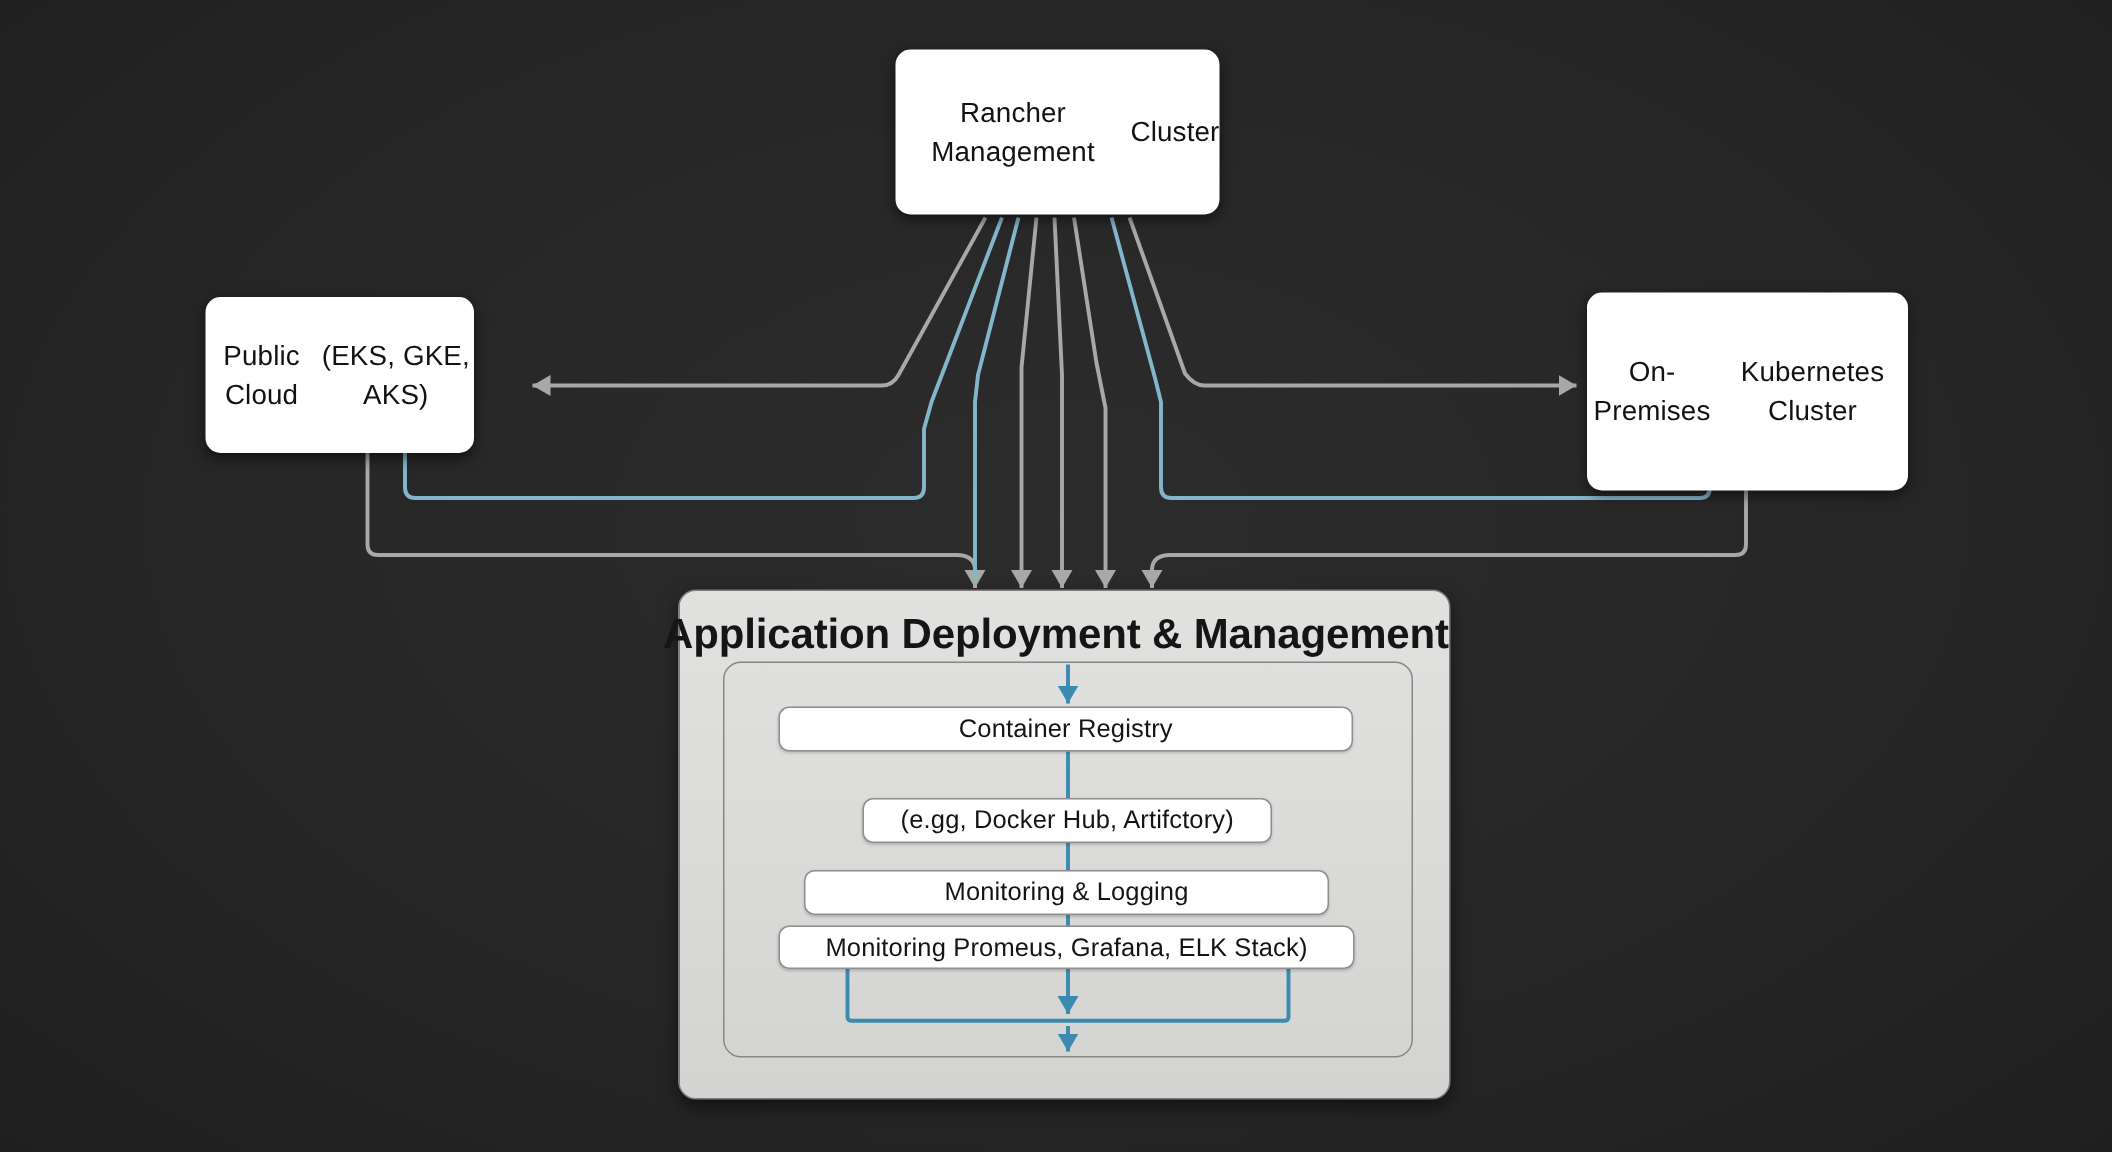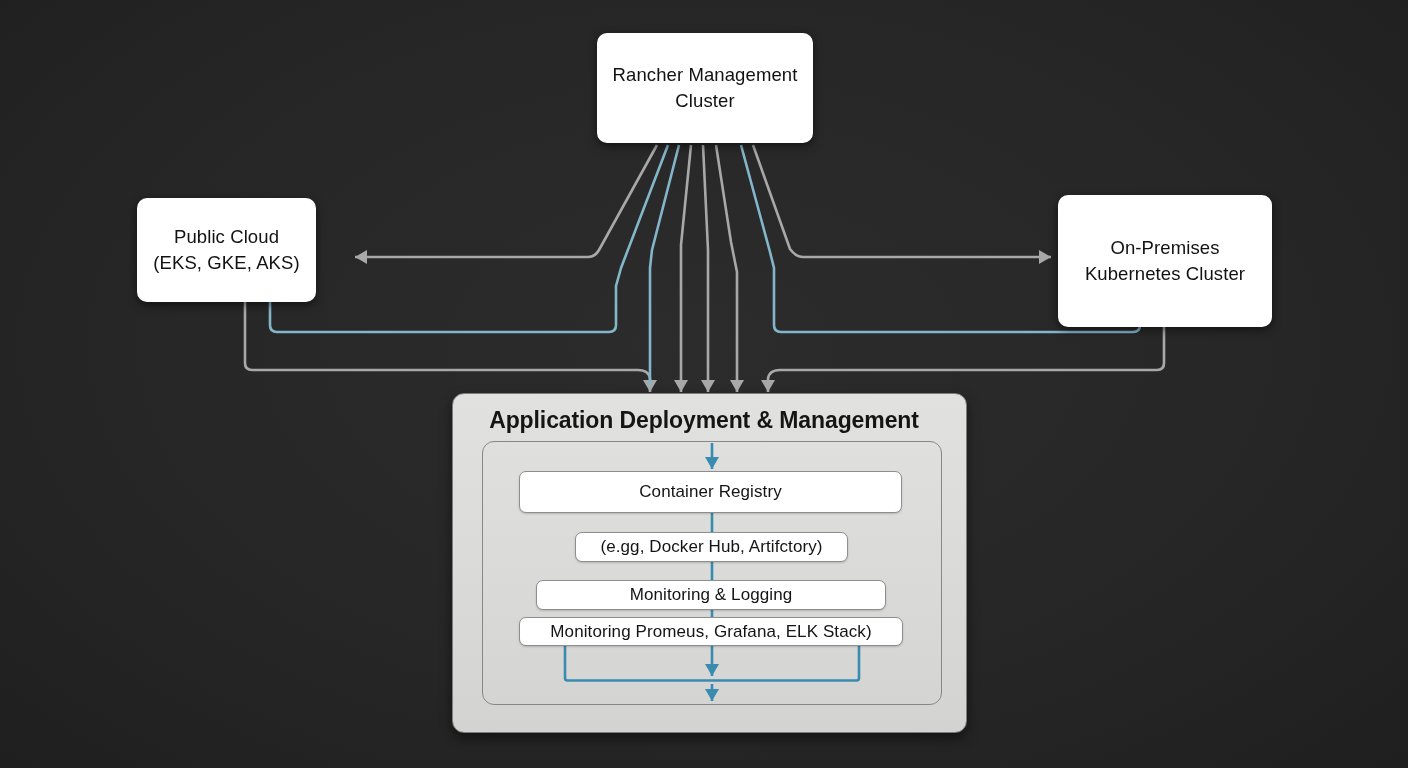--- a/index.html
+++ b/index.html
@@ -6,35 +6,35 @@
   #stage{
     position:relative;width:1408px;height:768px;overflow:hidden;
     background:radial-gradient(ellipse at 50% 45%, #2c2c2c 0%, #262626 60%, #1f1f1f 100%);
     font-family:"Liberation Sans", sans-serif;
     -webkit-font-smoothing:antialiased;
   }
   #connectors{position:absolute;left:0;top:0;z-index:3;pointer-events:none;}
   .node{
     position:absolute;z-index:4;background:#ffffff;border-radius:10px;
     box-shadow:0 3px 9px rgba(0,0,0,0.55);
-    display:flex;flex-direction:column;align-items:center;justify-content:center;
+    display:flex;flex-direction:row;align-items:center;justify-content:center;
     color:#121212;font-size:18.5px;line-height:1.42;font-weight:500;
     text-align:center;letter-spacing:0.1px;
   }
   .node span{display:block;}
   #panel{
     position:absolute;left:452px;top:393px;width:515px;height:340px;z-index:2;
     background:linear-gradient(180deg,#e1e1e0 0%, #dadad9 55%, #d3d3d2 100%);
     border-radius:12px;border:1px solid #7d7d7d;
     box-shadow:0 5px 12px rgba(0,0,0,0.5);
     box-sizing:border-box;
   }
   #panel-title{
     position:absolute;left:0;top:407px;width:100%;z-index:2;
-    text-align:center;font-size:23px;font-weight:600;color:#151515;
+    text-align:center;font-size:28px;font-weight:600;color:#151515;
     letter-spacing:-0.1px;
   }
   #inner-container{
     position:absolute;left:482px;top:441px;width:460px;height:264px;z-index:2;
     border:1.6px solid #878787;border-radius:12px;box-sizing:border-box;
   }
   .item{
     position:absolute;z-index:4;background:#ffffff;
     border:1.4px solid #8e8e8e;border-radius:7px;box-sizing:border-box;
     display:flex;align-items:center;justify-content:center;
@@ -78,21 +78,21 @@
       <path d="M712,501 L712,676" marker-end="url(#ab)"></path>
       <path d="M565,646 L565,678 Q565,680.5 567.5,680.5 L856.5,680.5 Q859,680.5 859,678 L859,646"></path>
       <path d="M712,684 L712,701" marker-end="url(#ab)"></path>
     </g>
   </svg>
 
   <div id="panel"></div>
   <div id="panel-title">Application Deployment &amp; Management</div>
   <div id="inner-container"></div>
 
-  <div class="item" style="left:519px;top:471px;width:383px;height:42px;">Container Registry</div>
+  <div class="item" style="left:519px;top:471px;width:383px;height:30px;">Container Registry</div>
   <div class="item" style="left:575px;top:507px;width:273px;height:30px;margin-top:25px;">(e.gg, Docker Hub, Artifctory)</div>
   <div class="item" style="left:536px;top:580px;width:350px;height:30px;">Monitoring &amp; Logging</div>
   <div class="item" style="left:519px;top:617px;width:384px;height:29px;">Monitoring Promeus, Grafana, ELK Stack)</div>
 
   <div class="node" style="left:597px;top:33px;width:216px;height:110px;">
     <span>Rancher Management</span>
     <span>Cluster</span>
   </div>
 
   <div class="node" style="left:137px;top:198px;width:179px;height:104px;">

